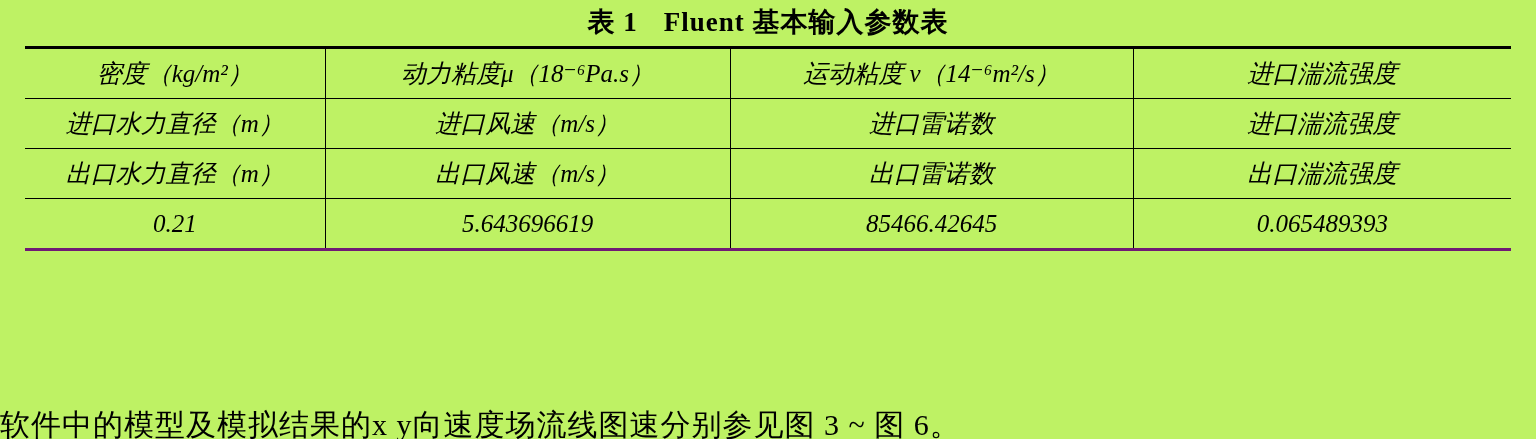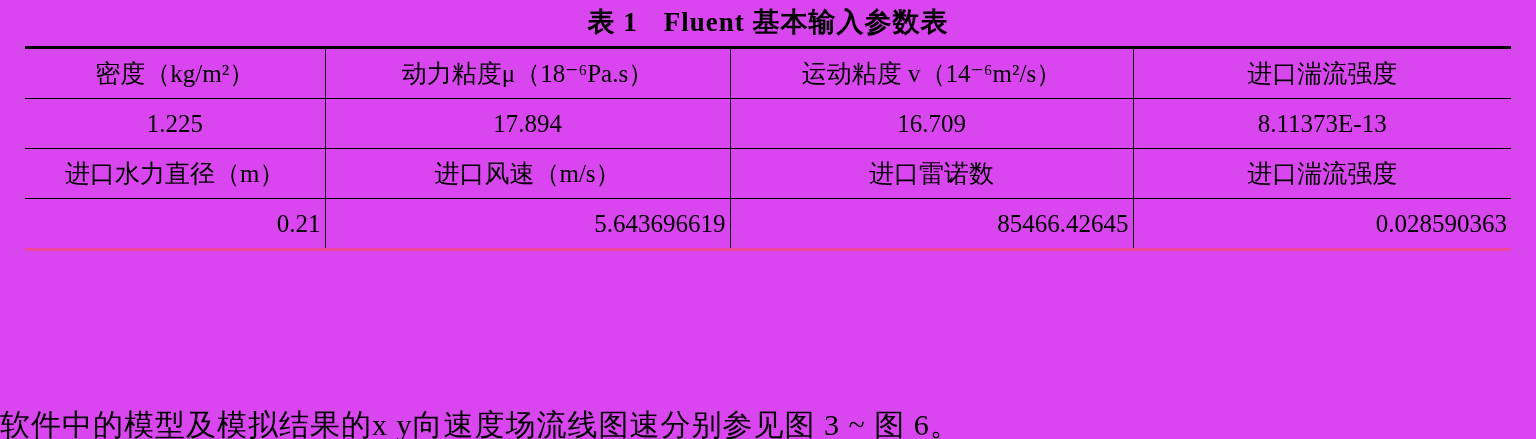--- a/index.html
+++ b/index.html
@@ -4,21 +4,21 @@
 <style>
   html, body {
     margin: 0;
     padding: 0;
     background: #ffffff;
   }
   .page {
     position: relative;
     width: 1536px;
     height: 439px;
-    background: #d946ef;
+    background: #bef264;
     overflow: hidden;
     font-family: "Liberation Serif", "DejaVu Serif", serif;
     color: #000000;
   }
   .table-caption {
     text-align: center;
     font-size: 27px;
     font-weight: bold;
     letter-spacing: 1px;
     padding-top: 4px;
@@ -26,38 +26,38 @@
   }
   .caption-gap {
     display: inline-block;
     width: 26px;
   }
   table.param-table {
     border-collapse: collapse;
     width: 1486px;
     margin: 0 auto;
     table-layout: fixed;
+    font-style: italic;
   }
   table.param-table td {
     text-align: center;
     vertical-align: middle;
     font-size: 25px;
     height: 49px;
     padding: 0 4px;
     border-left: none;
     border-right: none;
     border-top: 1px solid #000;
     border-bottom: 1px solid #000;
   }
   table.param-table tr:first-child td {
     border-top: 3px solid #000;
   }
   table.param-table tr:last-child td {
-    border-bottom: 3px solid #ec4899;
-    text-align: right;
+    border-bottom: 3px solid #701a75;
   }
   table.param-table td.vline {
     border-right: 1px solid #000;
   }
   .label-row td {
     font-size: 25px;
   }
   .tail-text {
     position: absolute;
     left: 0;
@@ -93,37 +93,37 @@
         <col class="col3">
         <col class="col4">
     </colgroup>
     <tbody>
       <tr class="label-row">
         <td class="vline">密度（kg/m²）</td>
         <td class="vline">动力粘度μ（18⁻⁶Pa.s）</td>
         <td class="vline">运动粘度 v（14⁻⁶m²/s）</td>
         <td>进口湍流强度</td>
       </tr>
-      <tr>
-        <td class="vline">1.225</td>
-        <td class="vline">17.894</td>
-        <td class="vline">16.709</td>
-        <td>8.11373E-13</td>
-      </tr>
       <tr class="label-row">
         <td class="vline">进口水力直径（m）</td>
         <td class="vline">进口风速（m/s）</td>
         <td class="vline">进口雷诺数</td>
         <td>进口湍流强度</td>
       </tr>
+      <tr class="label-row">
+        <td class="vline">出口水力直径（m）</td>
+        <td class="vline">出口风速（m/s）</td>
+        <td class="vline">出口雷诺数</td>
+        <td>出口湍流强度</td>
+      </tr>
       <tr>
         <td class="vline">0.21</td>
         <td class="vline">5.643696619</td>
         <td class="vline">85466.42645</td>
-        <td>0.028590363</td>
+        <td>0.065489393</td>
       </tr>
     </tbody>
   </table>
 
   <div class="tail-text">
     <span class="seg">软件中的模型及模拟结果的x y向速度场流线图速分别参见图 3 ~ 图 6。</span>
   </div>
 
 </div>
 

